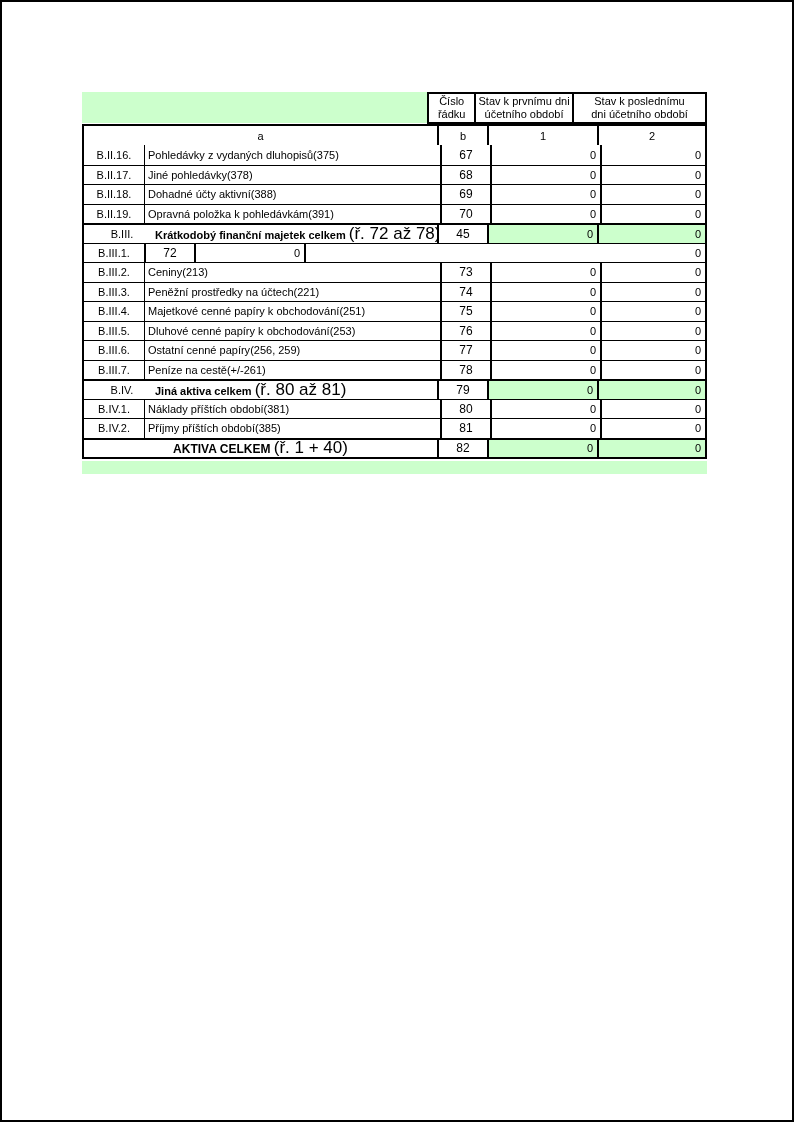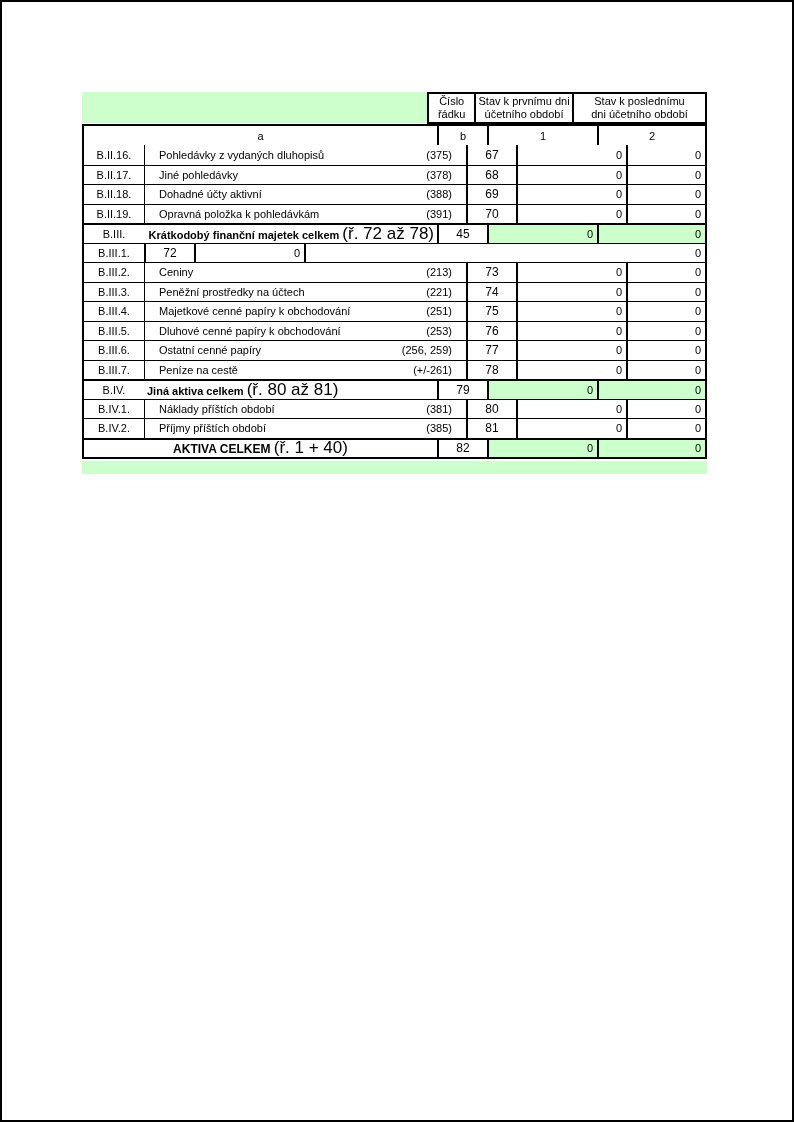--- a/index.html
+++ b/index.html
@@ -24,22 +24,22 @@
   .tbl {
     position:absolute; left:80px; top:122px; width:625px;
     border:2px solid #000; box-sizing:border-box; background:#fff;
   }
   .trow { display:flex; height:19.5px; box-sizing:border-box; border-top:1px solid #000; }
   .trow:first-child { border-top:none; }
   .trow.thick { border-top:2px solid #000; }
   .trow.subhead { height:19px; }
   .cell { box-sizing:border-box; height:100%; display:flex; align-items:center; font-size:11px; overflow:hidden; }
   .c-code   { width:60px;  justify-content:center; }
-  .c-desc   { width:322px; border-left:1px solid #000; padding:0 14px; justify-content:space-between; }
-  .c-merged { width:353px; padding:0; }
+  .c-desc   { width:296px; border-left:1px solid #000; padding:0 3px; justify-content:flex-start; }
+  .c-merged { width:353px; padding:8px; }
   .c-line   { width:50px;  border-left:2px solid #000; justify-content:center; font-size:12px; }
   .c-val    { width:110px; border-left:2px solid #000; justify-content:flex-end; padding-right:4px; }
   .c-val2   { flex:1; border-left:2px solid #000; justify-content:flex-end; padding-right:4px; }
   .green-bg { background:var(--green,#ccffcc); }
   .m-code { width:60px; text-align:center; flex:none; }
   .m-lbl  { flex:1; padding:0 3px; white-space:nowrap; }
   .m-lbl.align-right  { text-align:right; }
   .m-lbl.align-left   { text-align:left; }
   .m-lbl.align-center { text-align:center; }
   .bold { font-weight:bold; }

